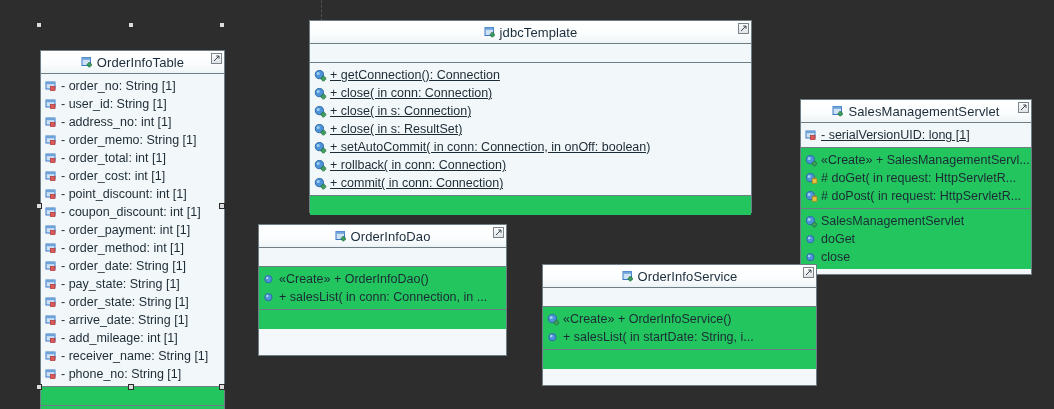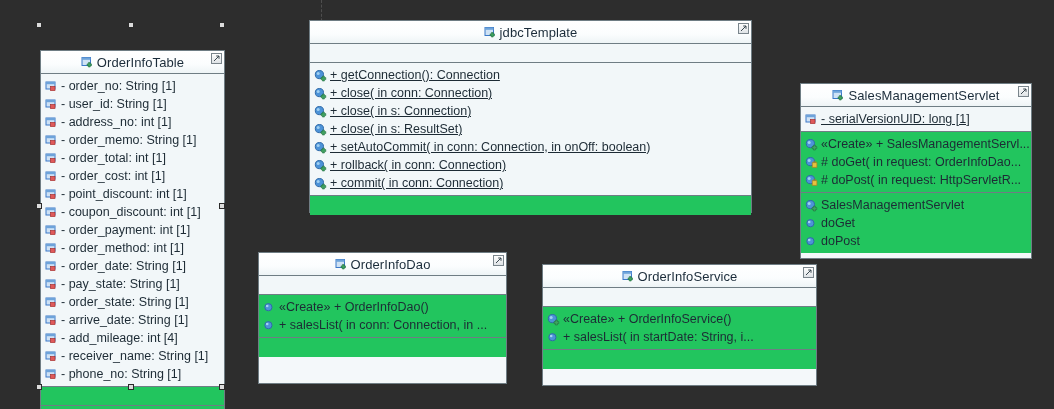--- a/index.html
+++ b/index.html
@@ -249,21 +249,21 @@
           <span class="mtxt">- arrive_date: String [1]</span>
         </div>
         <div class="member">
           <span class="mico">
             <svg width="13" height="13" viewBox="0 0 13 13">
       <rect x="1" y="2" width="9" height="7" fill="#cfe2f5" stroke="#3b78c8" stroke-width="1"></rect>
       <rect x="1" y="2" width="9" height="2.2" fill="#6ea3da"></rect>
       <rect x="5.5" y="6.5" width="4.5" height="4" fill="#e05a5a" stroke="#a73030" stroke-width=".7"></rect>
     </svg>
           </span>
-          <span class="mtxt">- add_mileage: int [4]</span>
+          <span class="mtxt">- add_mileage: int [1]</span>
         </div>
         <div class="member">
           <span class="mico">
             <svg width="13" height="13" viewBox="0 0 13 13">
       <rect x="1" y="2" width="9" height="7" fill="#cfe2f5" stroke="#3b78c8" stroke-width="1"></rect>
       <rect x="1" y="2" width="9" height="2.2" fill="#6ea3da"></rect>
       <rect x="5.5" y="6.5" width="4.5" height="4" fill="#e05a5a" stroke="#a73030" stroke-width=".7"></rect>
     </svg>
           </span>
           <span class="mtxt">- receiver_name: String [1]</span>
@@ -374,21 +374,21 @@
       <circle cx="5.4" cy="5.6" r="4.1" fill="#4d93d8" stroke="#2f6aa8" stroke-width="1"></circle>
       <circle cx="4.2" cy="4.4" r="1.5" fill="#9fd0f2"></circle>
       <path d="M8.4 7.2 h2 v1.4 h1.4 v2 h-1.4 v1.4 h-2 v-1.4 H7 v-2 h1.4 z" fill="#3fa45f" stroke="#22713f" stroke-width=".6"></path>
     </svg>
           </span>
           <span class="mtxt">+ commit(  in conn: Connection)</span>
         </div>
       </div>
       <div class="compartment tint empty"></div>
     </div>
-    <div class="uml" style="left: 800px; top: 83px; width: 232px; height: 176px;">
+    <div class="uml" style="left: 800px; top: 99px; width: 232px; height: 176px;">
       <div class="title">
         <span class="cls-ico">
           <svg width="13" height="13" viewBox="0 0 13 13">
       <rect x="1" y="1.5" width="8.5" height="8" fill="#cfe2f5" stroke="#3b78c8" stroke-width="1"></rect>
       <rect x="1" y="1.5" width="8.5" height="2.3" fill="#6ea3da"></rect>
       <path d="M7.4 6.6 h1.8 v1.3 h1.3 v1.8 h-1.3 v1.3 H7.4 v-1.3 H6.1 V7.9 h1.3 z" fill="#3fa45f" stroke="#22713f" stroke-width=".6"></path>
     </svg>
         </span>
         <span>SalesManagementServlet</span>
         <div class="expander">
@@ -422,21 +422,21 @@
         </div>
         <div class="member">
           <span class="mico">
             <svg width="13" height="13" viewBox="0 0 13 13">
       <circle cx="5.4" cy="5.6" r="4.1" fill="#4d93d8" stroke="#2f6aa8" stroke-width="1"></circle>
       <circle cx="4.2" cy="4.4" r="1.5" fill="#9fd0f2"></circle>
       <path d="M7.3 6.6 h4.6 v4.8 h-4.6 z" fill="#e8c23e" stroke="#a8831c" stroke-width=".7"></path>
       <path d="M8.2 6.6 a1.4 1.4 0 0 1 2.8 0" fill="none" stroke="#a8831c" stroke-width=".8"></path>
     </svg>
           </span>
-          <span class="mtxt"># doGet(  in request: OrderInfoDao...</span>
+          <span class="mtxt"># doGet(  in request: HttpServletR...</span>
         </div>
         <div class="member">
           <span class="mico">
             <svg width="13" height="13" viewBox="0 0 13 13">
       <circle cx="5.4" cy="5.6" r="4.1" fill="#4d93d8" stroke="#2f6aa8" stroke-width="1"></circle>
       <circle cx="4.2" cy="4.4" r="1.5" fill="#9fd0f2"></circle>
       <path d="M7.3 6.6 h4.6 v4.8 h-4.6 z" fill="#e8c23e" stroke="#a8831c" stroke-width=".7"></path>
       <path d="M8.2 6.6 a1.4 1.4 0 0 1 2.8 0" fill="none" stroke="#a8831c" stroke-width=".8"></path>
     </svg>
           </span>
@@ -463,25 +463,25 @@
           </span>
           <span class="mtxt">doGet</span>
         </div>
         <div class="member">
           <span class="mico">
             <svg width="13" height="13" viewBox="0 0 13 13">
       <circle cx="5.4" cy="6.2" r="3.6" fill="#4d93d8" stroke="#2f6aa8" stroke-width="1"></circle>
       <circle cx="4.2" cy="5.0" r="1.3" fill="#a5d3f4"></circle>
     </svg>
           </span>
-          <span class="mtxt">doPost</span>
+          <span class="mtxt">close</span>
         </div>
       </div>
     </div>
-    <div class="uml" style="left: 258px; top: 252px; width: 249px; height: 132px;">
+    <div class="uml" style="left: 258px; top: 224px; width: 249px; height: 132px;">
       <div class="title">
         <span class="cls-ico">
           <svg width="13" height="13" viewBox="0 0 13 13">
       <rect x="1" y="1.5" width="8.5" height="8" fill="#cfe2f5" stroke="#3b78c8" stroke-width="1"></rect>
       <rect x="1" y="1.5" width="8.5" height="2.3" fill="#6ea3da"></rect>
       <path d="M7.4 6.6 h1.8 v1.3 h1.3 v1.8 h-1.3 v1.3 H7.4 v-1.3 H6.1 V7.9 h1.3 z" fill="#3fa45f" stroke="#22713f" stroke-width=".6"></path>
     </svg>
         </span>
         <span>OrderInfoDao</span>
         <div class="expander">

